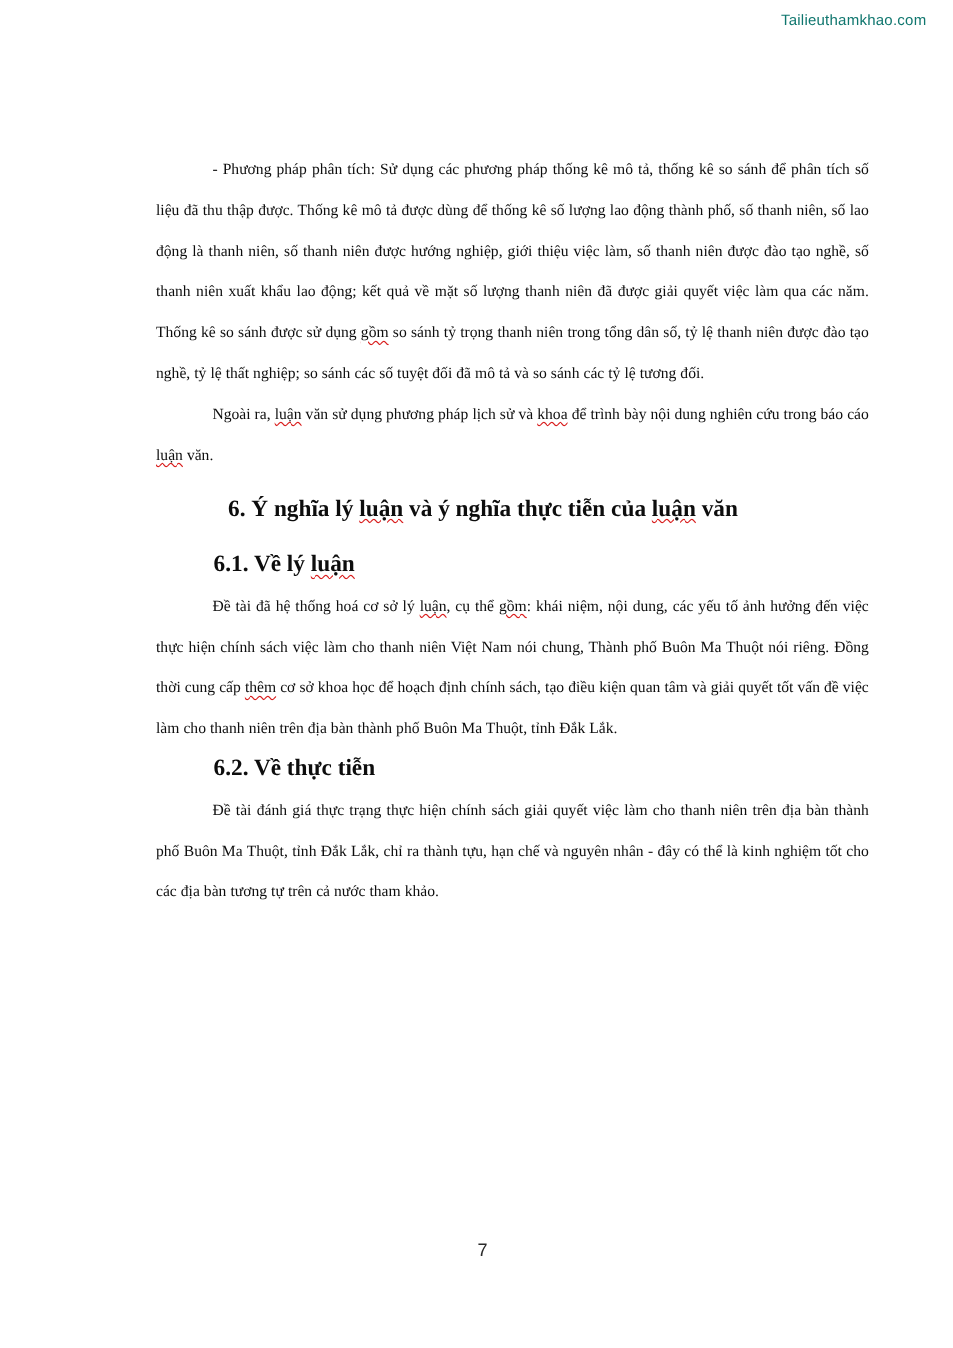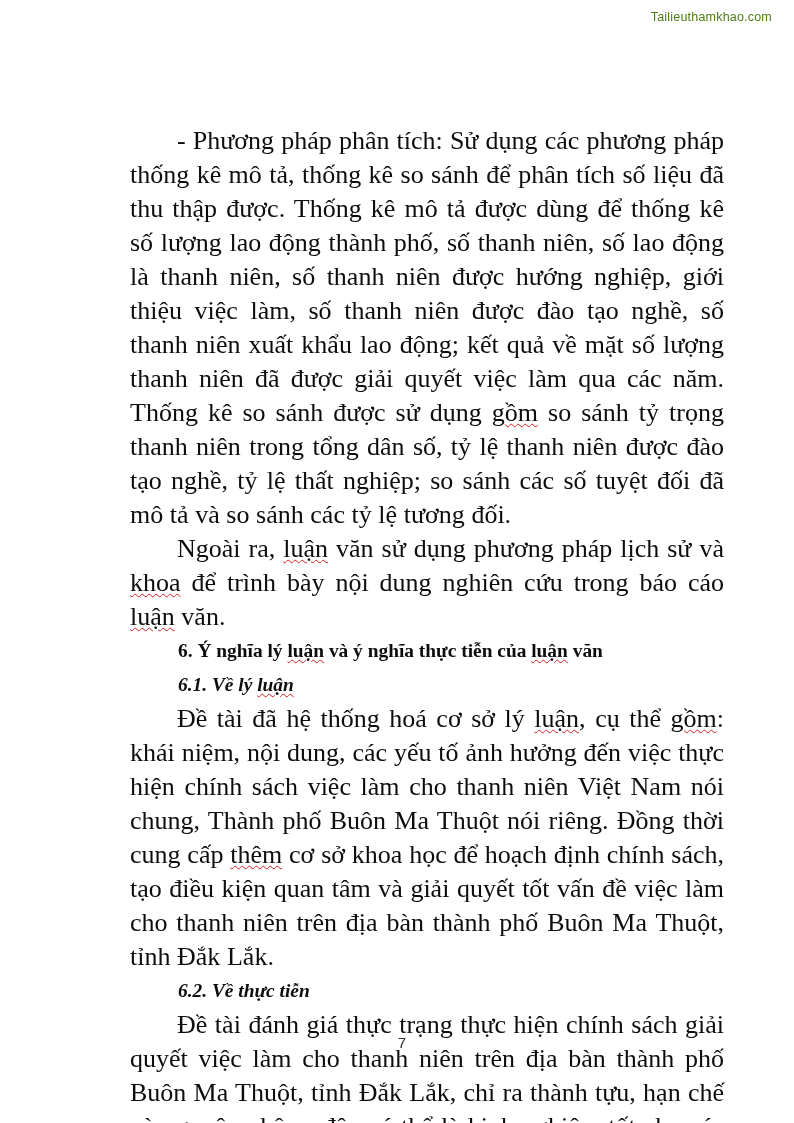--- a/index.html
+++ b/index.html
@@ -24,60 +24,59 @@
   }
 
   
   .watermark {
     position: absolute;
     top: 10px;
     right: 22px;
     font-family: "Liberation Sans", "DejaVu Sans", sans-serif;
     font-size: 12.5px;
     letter-spacing: 0.2px;
-    color: #4d7c0f;
+    color: #0f766e;
     white-space: nowrap;
     user-select: none;
   }
 
   
   .body-area {
     position: absolute;
     left: 130px;
     top: 124px;
     width: 594px;
   }
 
   p.para {
     margin: 0;
-    font-size: 26px;
+    font-size: 13px;
     line-height: 34px;
     text-align: justify;
     text-justify: inter-word;
     text-indent: 47px;
     -webkit-hyphens: none;
     hyphens: none;
     word-spacing: 0.1px;
   }
 
   h3.heading {
-    margin: 0;
+    margin: 12px;
     font-size: 19.4px;
     line-height: 34px;
     font-weight: bold;
     text-indent: 48px;
     text-align: left;
   }
 
   h4.subheading {
     margin: 0;
     font-size: 19.4px;
     line-height: 34px;
     font-weight: bold;
-    font-style: italic;
     text-indent: 48px;
     text-align: left;
   }
 
   
   .sp {
     text-decoration: underline;
     text-decoration-color: #d91f1f;
     text-decoration-style: wavy;
     text-decoration-thickness: 1px;

